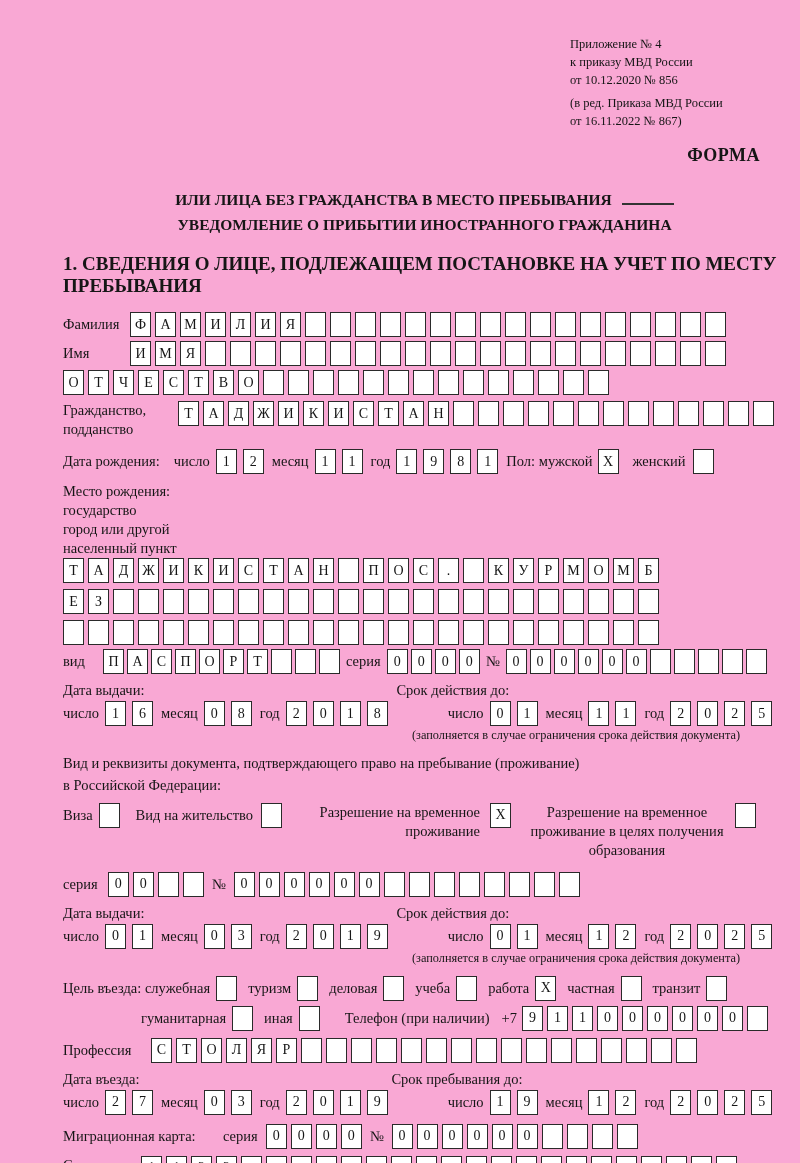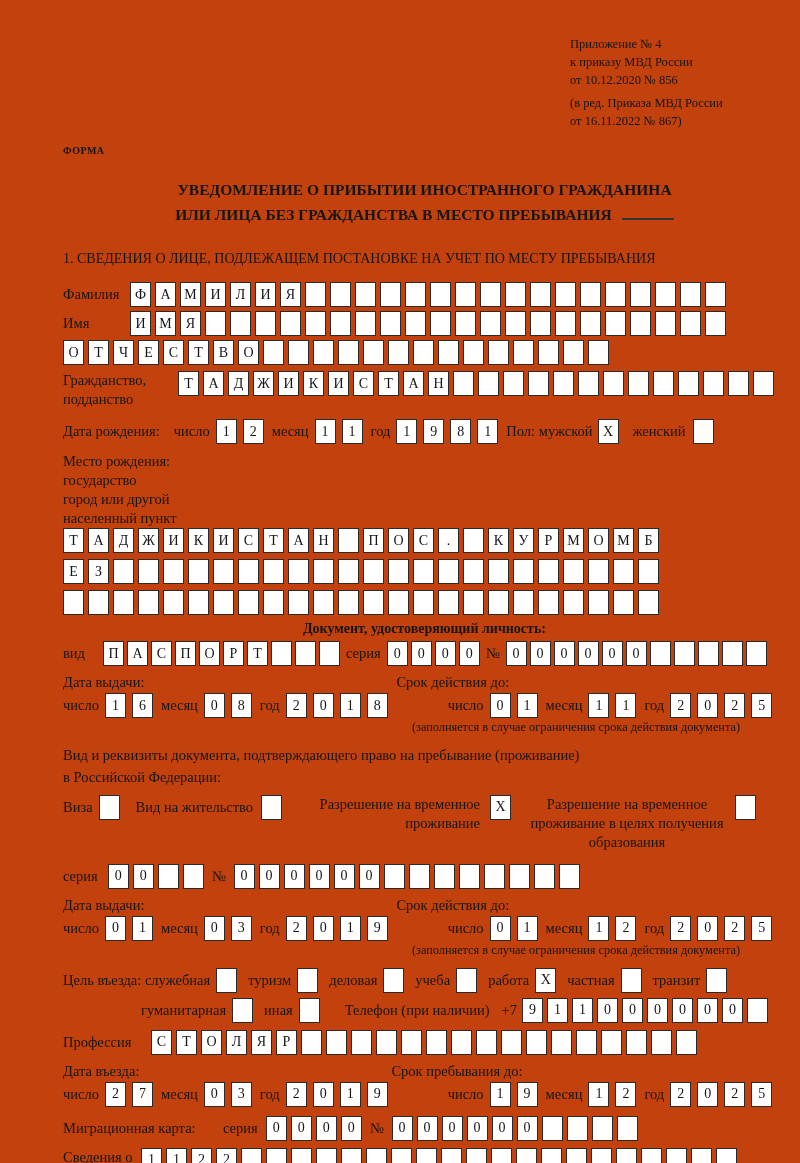--- a/index.html
+++ b/index.html
@@ -1,27 +1,27 @@
 <!DOCTYPE html>
 <html><head>
 <meta charset="utf-8">
 <style>
   html,body{margin:0;padding:0;background:#e8e8e8;}
   .page{
     width:800px;height:1163px;box-sizing:border-box;
-    margin:0 auto;background:#c2410c;color:#161616;
+    margin:0 auto;background:#f9a8d4;color:#161616;
     font-family:"Liberation Serif","DejaVu Serif",serif;
     padding:36px 14px 10px 63px;overflow:hidden;position:relative;
   }
   .annex{width:200px;margin-left:auto;margin-right:16px;font-size:12.5px;line-height:1.42;}
   .annex .gap{margin-top:6px;}
-  .forma{ margin:14px 26px 0 0;font-weight:700;font-size:10px;letter-spacing:.5px;}
+  .forma{ text-align:right;margin:14px 26px 0 0;font-weight:700;font-size:18px;letter-spacing:.5px;}
   .title{margin-top:22px;text-align:center;font-weight:700;font-size:15.5px;line-height:1.6;}
   .blank-line{display:inline-block;width:52px;border-bottom:2px solid #333;margin-left:10px;}
-  .sect{margin-top:24px;font-weight:400;font-size:14px;}
+  .sect{margin-top:16px;font-weight:700;font-size:19px;}
   .frow{display:flex;align-items:flex-start;margin-top:4px;}
   .vcenter{align-items:flex-start;}
   .lbl{font-size:14.5px;line-height:25px;white-space:nowrap;}
   .lblblock{font-size:14.5px;line-height:19px;}
   .cells{display:flex;gap:4px;flex:none;}
   .cells.tight{gap:3px;}
   .cell{
     flex:none;width:21px;height:25px;box-sizing:border-box;
     border:1.6px solid #2a2a2a;display:flex;align-items:center;justify-content:center;
     font-size:14px;background:#fff;
@@ -56,22 +56,22 @@
     <div>Приложение № 4</div>
     <div>к приказу МВД России</div>
     <div>от 10.12.2020 № 856</div>
     <div class="gap">(в ред. Приказа МВД России</div>
     <div>от 16.11.2022 № 867)</div>
   </div>
 
   <div class="forma">ФОРМА</div>
 
   <div class="title">
+    <div><span>ИЛИ ЛИЦА БЕЗ ГРАЖДАНСТВА В МЕСТО ПРЕБЫВАНИЯ</span><span class="blank-line"></span></div>
     <div>УВЕДОМЛЕНИЕ О ПРИБЫТИИ ИНОСТРАННОГО ГРАЖДАНИНА</div>
-    <div><span>ИЛИ ЛИЦА БЕЗ ГРАЖДАНСТВА В МЕСТО ПРЕБЫВАНИЯ</span><span class="blank-line"></span></div>
   </div>
 
   <div class="sect">1. СВЕДЕНИЯ О ЛИЦЕ, ПОДЛЕЖАЩЕМ ПОСТАНОВКЕ НА УЧЕТ ПО МЕСТУ ПРЕБЫВАНИЯ</div>
 
   <div class="frow" style="margin-top:15px;">
     <span class="lbl w67">Фамилия</span>
     <div class="cells">
         <span class="cell">Ф</span>
         <span class="cell">А</span>
         <span class="cell">М</span>
@@ -298,21 +298,20 @@
           <span class="cell"></span>
           <span class="cell"></span>
           <span class="cell"></span>
           <span class="cell"></span>
           <span class="cell"></span>
           <span class="cell"></span>
         </div>
     </div>
   </div>
 
-  <div class="bold-center">Документ, удостоверяющий личность:</div>
 
   <div class="frow vcenter" style="margin-top:4px;">
     <span class="lbl" style="margin-right:18px;">вид</span>
     <div class="cells tight">
         <span class="cell">П</span>
         <span class="cell">А</span>
         <span class="cell">С</span>
         <span class="cell">П</span>
         <span class="cell">О</span>
         <span class="cell">Р</span>

